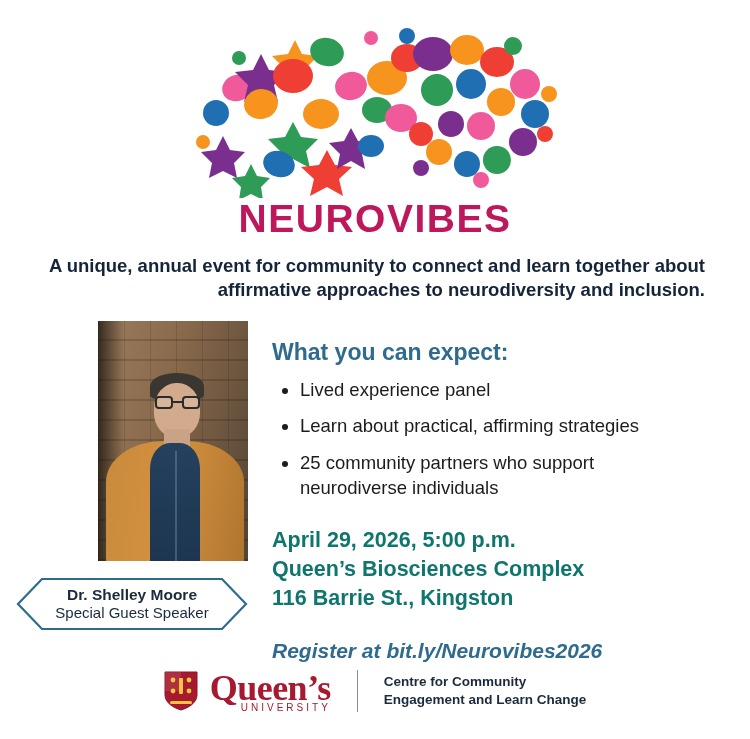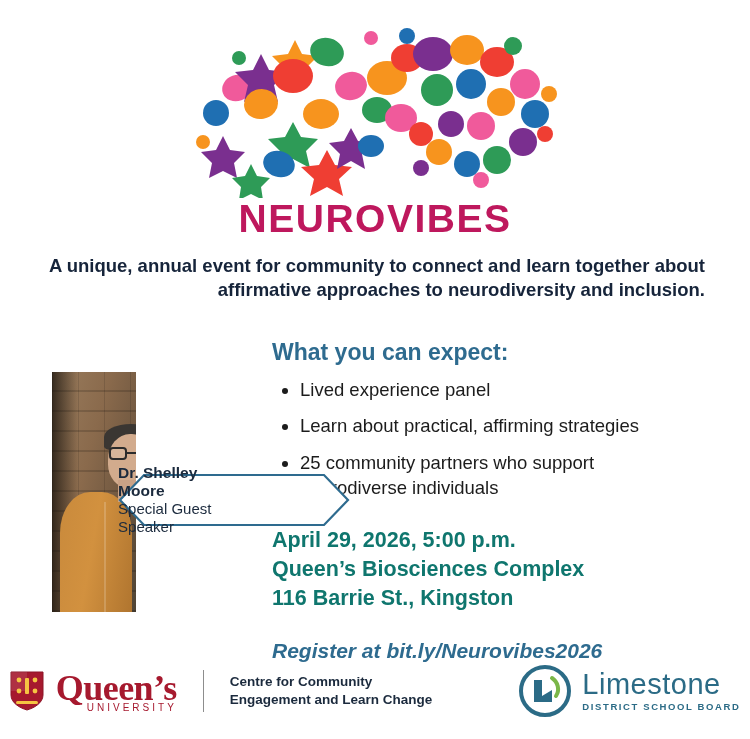--- a/index.html
+++ b/index.html
@@ -52,22 +52,22 @@
     margin-top: 18px;
     padding: 0 44px 0 52px;
     gap: 24px;
   }
 
   
   .left-col {
     width: 196px;
     flex: 0 0 196px;
     display: flex;
-    flex-direction: row;
-    align-items: center;
+    flex-direction: column;
+    align-items: flex-end;
   }
   .photo {
     width: 150px;
     height: 240px;
     position: relative;
     overflow: hidden;
     background: #7d6a58;
   }
   
   .photo .bg {
@@ -374,24 +374,13 @@
       <span class="q1">Queen’s</span>
       <span class="q2">UNIVERSITY</span>
     </div>
     <div class="vline"></div>
     <div class="cces-text">
       <div>Centre for Community</div>
       <div>Engagement and Learn Change</div>
     </div>
   </div>
 
-  <div class="limestone">
-    <svg width="54" height="54" viewBox="0 0 54 54">
-      <circle cx="27" cy="27" r="24" fill="none" stroke="#2b6b86" stroke-width="4"></circle>
-      <path d="M16 16 h8 v16 l10 -6 v12 h-18 z" fill="#2b6b86"></path>
-      <path d="M34 14 c6 4 8 12 4 18" fill="none" stroke="#7ab648" stroke-width="4" stroke-linecap="round"></path>
-    </svg>
-    <div class="lm-text">
-      <span class="lm1">Limestone</span>
-      <span class="lm2">DISTRICT SCHOOL BOARD</span>
-    </div>
-  </div>
 </div>
 
 </body></html>

